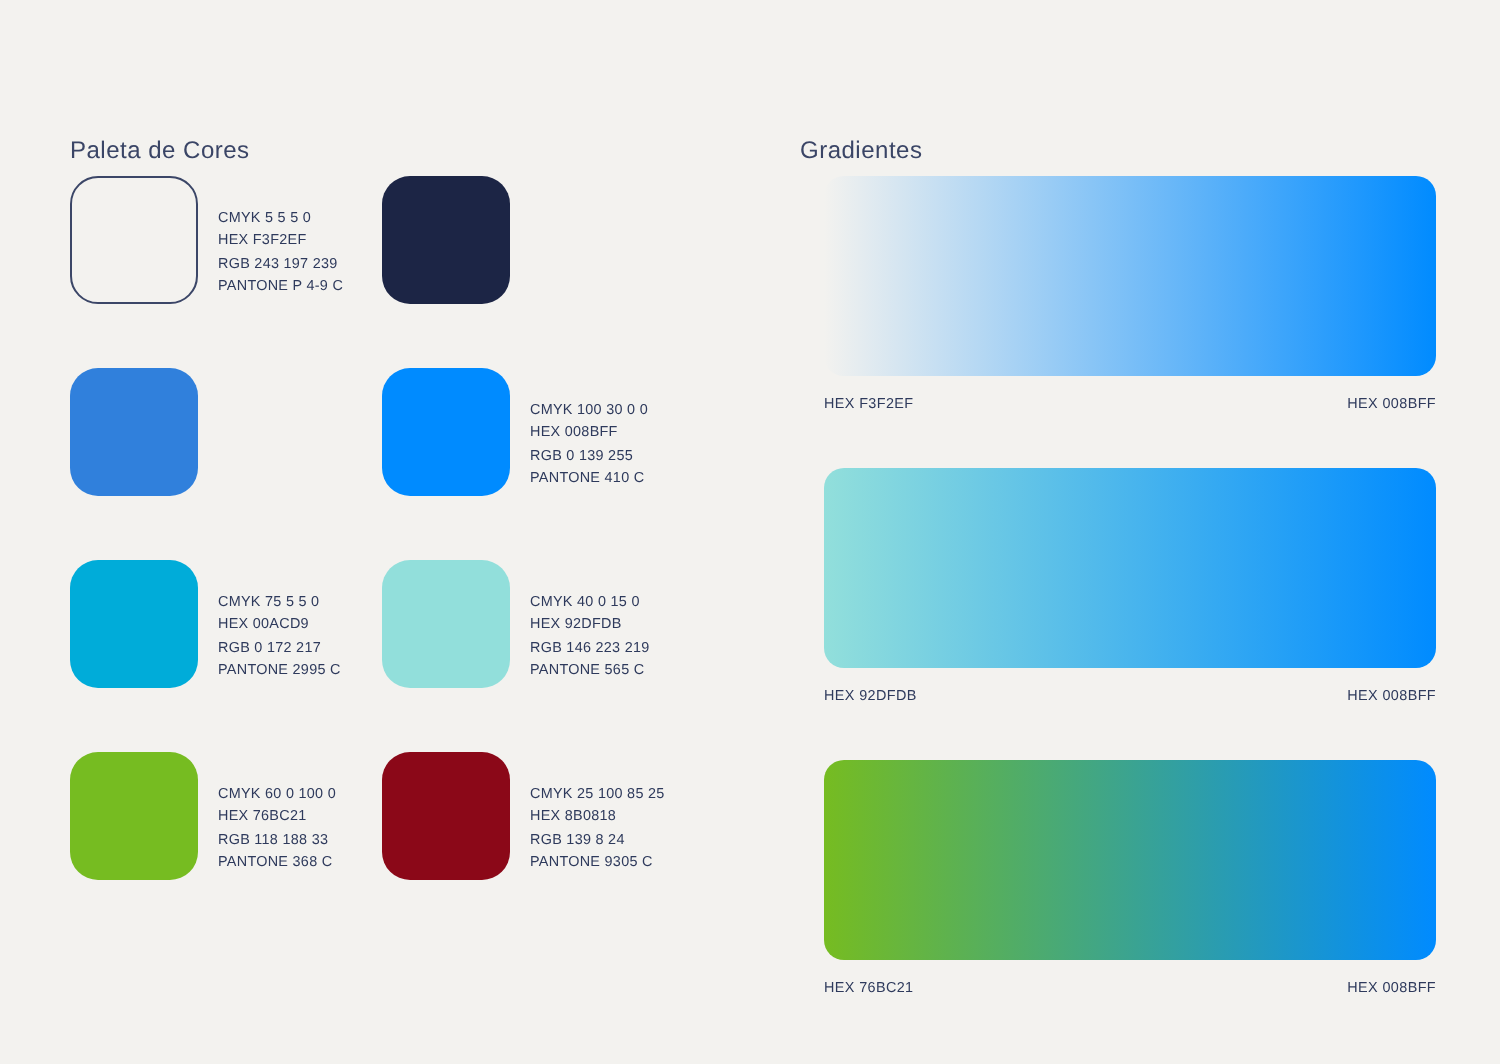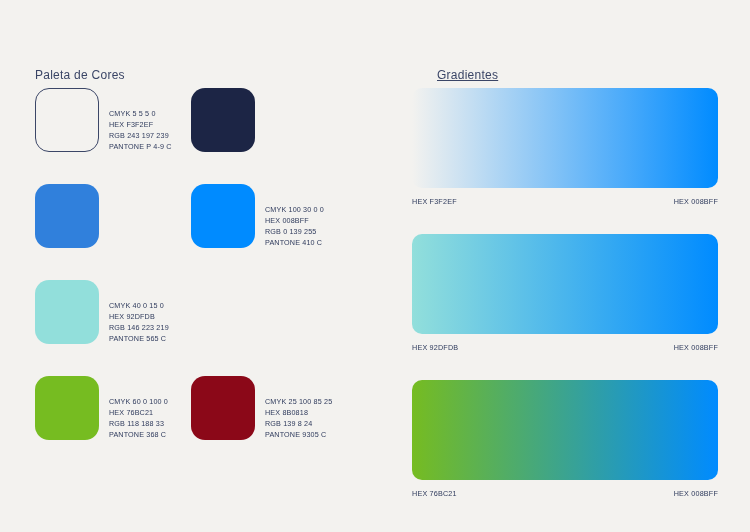--- a/index.html
+++ b/index.html
@@ -14,26 +14,26 @@
   .page{position:absolute;inset:0;}
 
   .section-title{
     position:absolute;
     font-size:12px;
     letter-spacing:0.25px;
     color:#3A4566;
     font-weight:400;
   }
   #palette-title{left:35px;top:68px;}
-  #gradients-title{left:437px;top:68px;text-decoration:underline;}
+  #gradients-title{left:400px;top:68px;}
 
   
   .palette{position:absolute;left:35px;top:88px;width:340px;}
   .palette-row{display:flex;margin-bottom:32px;}
-  .palette-cell{display:flex;align-items:flex-end;width:156px;}
+  .palette-cell{display:flex;align-items:center;width:156px;}
   .swatch{
     width:64px;height:64px;
     border-radius:14px;
     flex:0 0 64px;
   }
   .swatch.outlined{
     background:#F3F2EF;
     border:1.2px solid #3B4667;
     box-sizing:border-box;
   }
@@ -94,20 +94,29 @@
           <div class="swatch-info">
             <div>CMYK 100 30 0 0</div>
             <div>HEX 008BFF</div>
             <div>RGB 0 139 255</div>
             <div>PANTONE 410 C</div>
           </div>
         </div>
       </div>
       <div class="palette-row">
         <div class="palette-cell">
+          <div class="swatch" style="background: rgb(0, 172, 217);"></div>
+          <div class="swatch-info">
+            <div>CMYK 75 5 5 0</div>
+            <div>HEX 00ACD9</div>
+            <div>RGB 0 172 217</div>
+            <div>PANTONE 2995 C</div>
+          </div>
+        </div>
+        <div class="palette-cell">
           <div class="swatch" style="background: rgb(146, 223, 219);"></div>
           <div class="swatch-info">
             <div>CMYK 40 0 15 0</div>
             <div>HEX 92DFDB</div>
             <div>RGB 146 223 219</div>
             <div>PANTONE 565 C</div>
           </div>
         </div>
       </div>
       <div class="palette-row">

